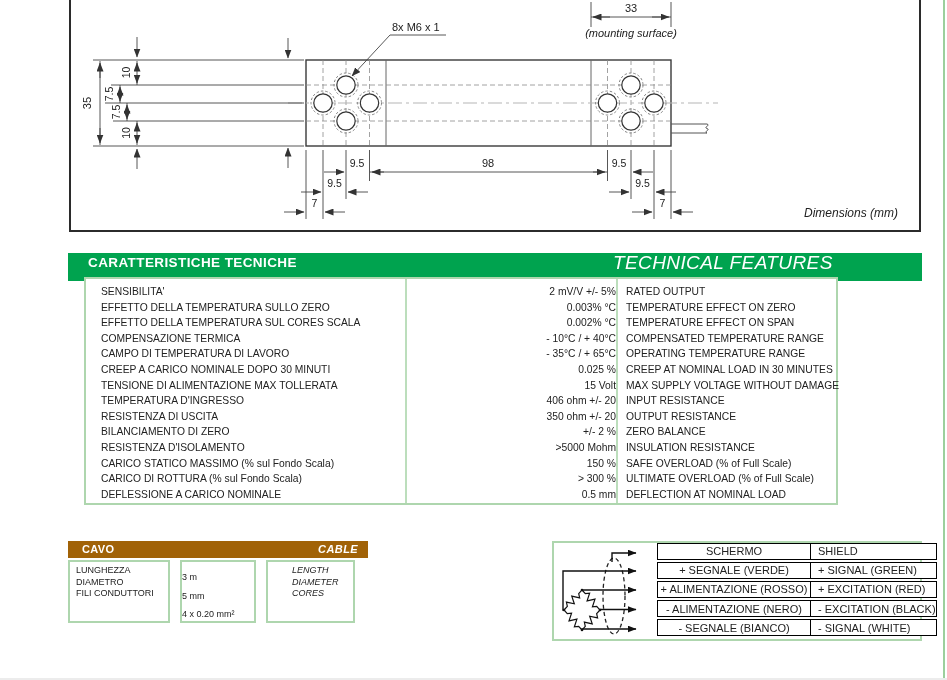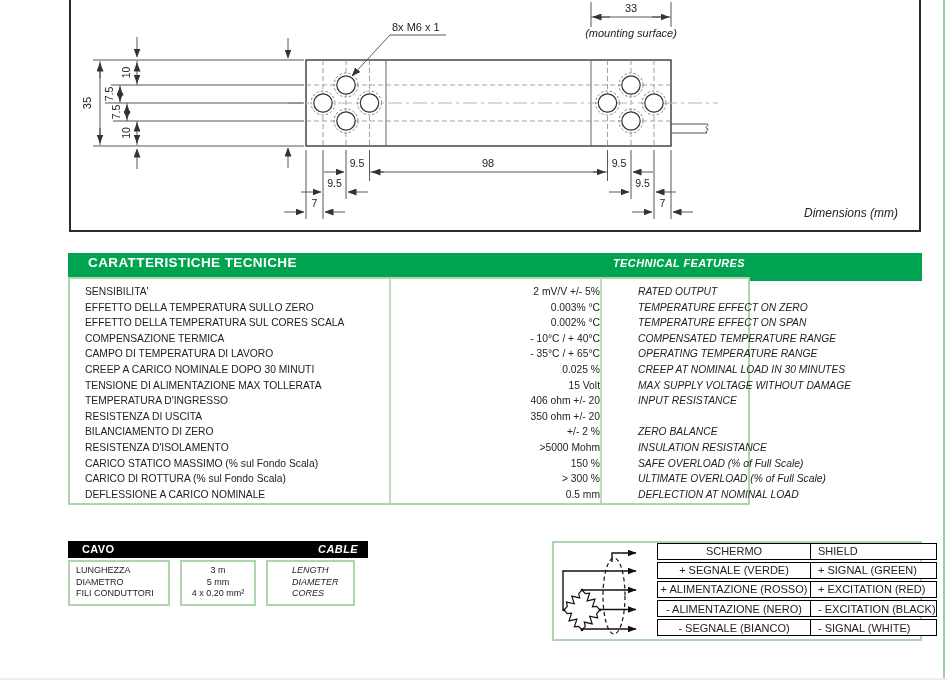--- a/index.html
+++ b/index.html
@@ -15,44 +15,44 @@
   .dimtxt{font:11px "Liberation Sans",sans-serif;fill:#222;}
   .dimtxt-sm{font:10.5px "Liberation Sans",sans-serif;fill:#222;}
   .dimtxt-it{font:italic 11px "Liberation Sans",sans-serif;fill:#222;}
   .dimtxt-note{font:italic 12px "Liberation Sans",sans-serif;fill:#222;}
 
   
   .spec-header{position:absolute;left:68px;top:253px;width:854px;height:28px;background:#00a34f;}
   .spec-header .hdr-it{position:absolute;left:20px;top:0;line-height:20px;
                        font-size:13.5px;font-weight:bold;color:#fff;letter-spacing:.4px;}
   .spec-header .hdr-en{position:absolute;left:545px;top:0;line-height:20px;
-                       font-size:11px;font-weight:bold;font-style:italic;color:#fff;letter-spacing:.4px;}
-  .spec-body{position:absolute;left:68px;top:277px;width:682px;height:228px;
+                       font-size:19px;font-weight:normal;font-style:italic;color:#fff;letter-spacing:.4px;}
+  .spec-body{position:absolute;left:84px;top:277px;width:754px;height:228px;
              border:2px solid #aed6ae;box-sizing:border-box;padding-top:5px;background:#fff;}
   .spec-body .vdiv{position:absolute;top:0;bottom:0;width:2px;background:#bcdebc;}
   .spec-body .vdiv.v1{left:319px;}
   .spec-body .vdiv.v2{left:530px;}
   .spec-row{display:grid;grid-template-columns:319px 211px 1fr;height:15.6px;
             line-height:15.6px;font-size:10.3px;}
   .spec-row .c-it{padding-left:15px;white-space:nowrap;}
   .spec-row .c-val{text-align:right;white-space:nowrap;}
-  .spec-row .c-en{padding-left:10px;font-style:italic;white-space:nowrap;margin-left:28px;}
+  .spec-row .c-en{padding-left:10px;white-space:nowrap;}
 
   
-  .cable-header{position:absolute;left:68px;top:541px;width:300px;height:17px;background:#000000;}
+  .cable-header{position:absolute;left:68px;top:541px;width:300px;height:17px;background:#a16207;}
   .cable-header .hdr-it{position:absolute;left:14px;top:0;line-height:17px;
                         font-size:11px;font-weight:bold;color:#fff;letter-spacing:.4px;}
   .cable-header .hdr-en{position:absolute;right:10px;top:0;line-height:17px;
                         font-size:11px;font-weight:bold;font-style:italic;color:#fff;letter-spacing:.4px;}
   .cable-body{position:absolute;left:68px;top:560px;width:287px;height:46px;
               display:grid;grid-template-columns:102px 76px 1fr;gap:10px;}
   .cable-cell{border:2px solid #aed6ae;box-sizing:border-box;background:#fff;
               padding-top:3px;font-size:9px;line-height:11.5px;}
   .cable-cell.cc-it div{padding-left:6px;white-space:nowrap;}
-  .cable-cell.cc-val div{text-align:center;white-space:nowrap;}
+  .cable-cell.cc-val div{white-space:nowrap;margin-top:7px;}
   .cable-cell.cc-en div{padding-left:24px;font-style:italic;white-space:nowrap;}
 
   
   .wire-box{position:absolute;left:552px;top:541px;width:370px;height:100px;
             border:2px solid #aed6ae;box-sizing:border-box;background:#fff;}
   .wire-svg{position:absolute;left:545px;top:538px;width:125px;height:108px;}
   .wire-table{position:absolute;left:657px;top:543px;width:263px;height:93px;
               display:grid;grid-template-rows:repeat(5,1fr);row-gap:2.5px;}
   .wire-row{display:grid;grid-template-columns:153px 1fr;}
   .wire-row .wc{border:1px solid #000000;box-sizing:border-box;background:#fff;
@@ -224,20 +224,21 @@
       <div class="c-en">MAX SUPPLY VOLTAGE WITHOUT DAMAGE</div>
     </div>
     <div class="spec-row">
       <div class="c-it">TEMPERATURA D'INGRESSO</div>
       <div class="c-val">406 ohm +/- 20</div>
       <div class="c-en">INPUT RESISTANCE</div>
     </div>
     <div class="spec-row">
       <div class="c-it">RESISTENZA DI USCITA</div>
       <div class="c-val">350 ohm  +/- 20</div>
+      <div class="c-en">OUTPUT RESISTANCE</div>
     </div>
     <div class="spec-row">
       <div class="c-it">BILANCIAMENTO DI ZERO</div>
       <div class="c-val">+/- 2 %</div>
       <div class="c-en">ZERO BALANCE</div>
     </div>
     <div class="spec-row">
       <div class="c-it">RESISTENZA D'ISOLAMENTO</div>
       <div class="c-val">&gt;5000 Mohm</div>
       <div class="c-en">INSULATION RESISTANCE</div>

